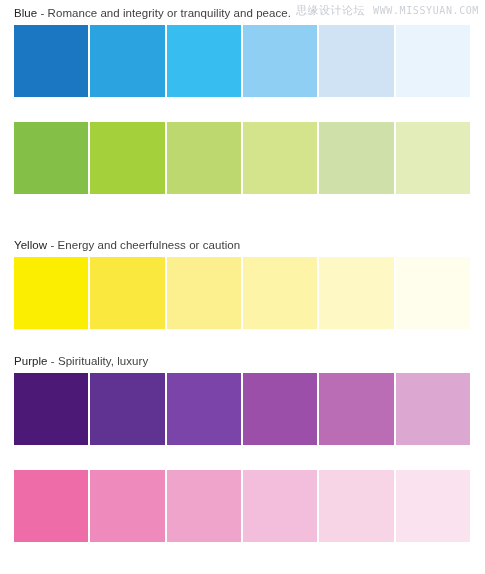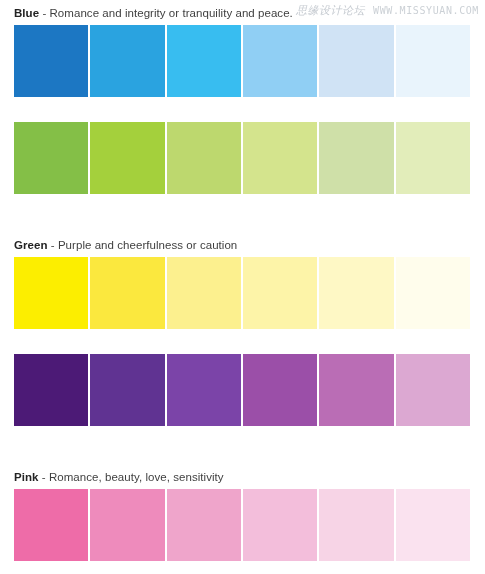--- a/index.html
+++ b/index.html
@@ -34,21 +34,20 @@
     color: #c9cdd2;
     pointer-events: none;
     user-select: none;
     white-space: nowrap;
   }
   .watermark .wm-cn {
     font-family: "DejaVu Sans", sans-serif;
     font-size: 11px;
     letter-spacing: 0.5px;
     color: #c6cbd1;
-    font-style: italic;
   }
   .watermark .wm-url {
     font-family: "DejaVu Sans Mono", monospace;
     font-size: 10px;
     letter-spacing: 0.6px;
     color: #ccd1d6;
   }
 
   
   .palette {
@@ -64,21 +63,21 @@
   }
   .row-label {
     font-size: 11.5px;
     line-height: 14px;
     color: #3c3c3c;
     white-space: nowrap;
     margin-bottom: 5px;
     letter-spacing: 0.05px;
   }
   .row-label .name {
-    font-weight: bold;
+    font-weight: normal;
     color: #232323;
     margin-top: 32px;
   }
   .row-label .dash {
     color: #4a4a4a;
   }
   .row-label .desc {
     color: #3f3f3f;
   }
 
@@ -125,42 +124,42 @@
         <div class="swatches">
           <div class="swatch" title="#84BF47" style="background: rgb(132, 191, 71);"></div>
           <div class="swatch" title="#A4D03C" style="background: rgb(164, 208, 60);"></div>
           <div class="swatch" title="#BDD86E" style="background: rgb(189, 216, 110);"></div>
           <div class="swatch" title="#D4E48D" style="background: rgb(212, 228, 141);"></div>
           <div class="swatch" title="#CFE0A8" style="background: rgb(207, 224, 168);"></div>
           <div class="swatch" title="#E2EDBA" style="background: rgb(226, 237, 186);"></div>
         </div>
       </div>
       <div class="palette-row row-yellow">
-        <div class="row-label"><span class="name">Green</span> <span class="dash">-</span> <span class="desc">Purple and cheerfulness or caution</span></div>
+        <div class="row-label"><span class="name">Yellow</span> <span class="dash">-</span> <span class="desc">Energy and cheerfulness or caution</span></div>
         <div class="swatches">
           <div class="swatch" title="#FCEE00" style="background: rgb(252, 238, 0);"></div>
           <div class="swatch" title="#FBE83E" style="background: rgb(251, 232, 62);"></div>
           <div class="swatch" title="#FCF08E" style="background: rgb(252, 240, 142);"></div>
           <div class="swatch" title="#FDF4A8" style="background: rgb(253, 244, 168);"></div>
           <div class="swatch" title="#FEF8C5" style="background: rgb(254, 248, 197);"></div>
           <div class="swatch" title="#FFFDEC" style="background: rgb(255, 253, 236);"></div>
         </div>
       </div>
       <div class="palette-row row-purple">
+        <div class="row-label"><span class="name">Purple</span> <span class="dash">-</span> <span class="desc">Spirituality, luxury</span></div>
         <div class="swatches">
           <div class="swatch" title="#4C1A76" style="background: rgb(76, 26, 118);"></div>
           <div class="swatch" title="#603392" style="background: rgb(96, 51, 146);"></div>
           <div class="swatch" title="#7B44A8" style="background: rgb(123, 68, 168);"></div>
           <div class="swatch" title="#9B4FA8" style="background: rgb(155, 79, 168);"></div>
           <div class="swatch" title="#BA6DB5" style="background: rgb(186, 109, 181);"></div>
           <div class="swatch" title="#DCA8D2" style="background: rgb(220, 168, 210);"></div>
         </div>
       </div>
       <div class="palette-row row-pink">
-        <div class="row-label"><span class="name">Pink</span> <span class="dash">-</span> <span class="desc">Romance, beauty, love, sensitivity</span></div>
         <div class="swatches">
           <div class="swatch" title="#EE6CA8" style="background: rgb(238, 108, 168);"></div>
           <div class="swatch" title="#EE8BBC" style="background: rgb(238, 139, 188);"></div>
           <div class="swatch" title="#EFA5CB" style="background: rgb(239, 165, 203);"></div>
           <div class="swatch" title="#F3BEDB" style="background: rgb(243, 190, 219);"></div>
           <div class="swatch" title="#F7D4E6" style="background: rgb(247, 212, 230);"></div>
           <div class="swatch" title="#FAE2EF" style="background: rgb(250, 226, 239);"></div>
         </div>
       </div>
     </div>

